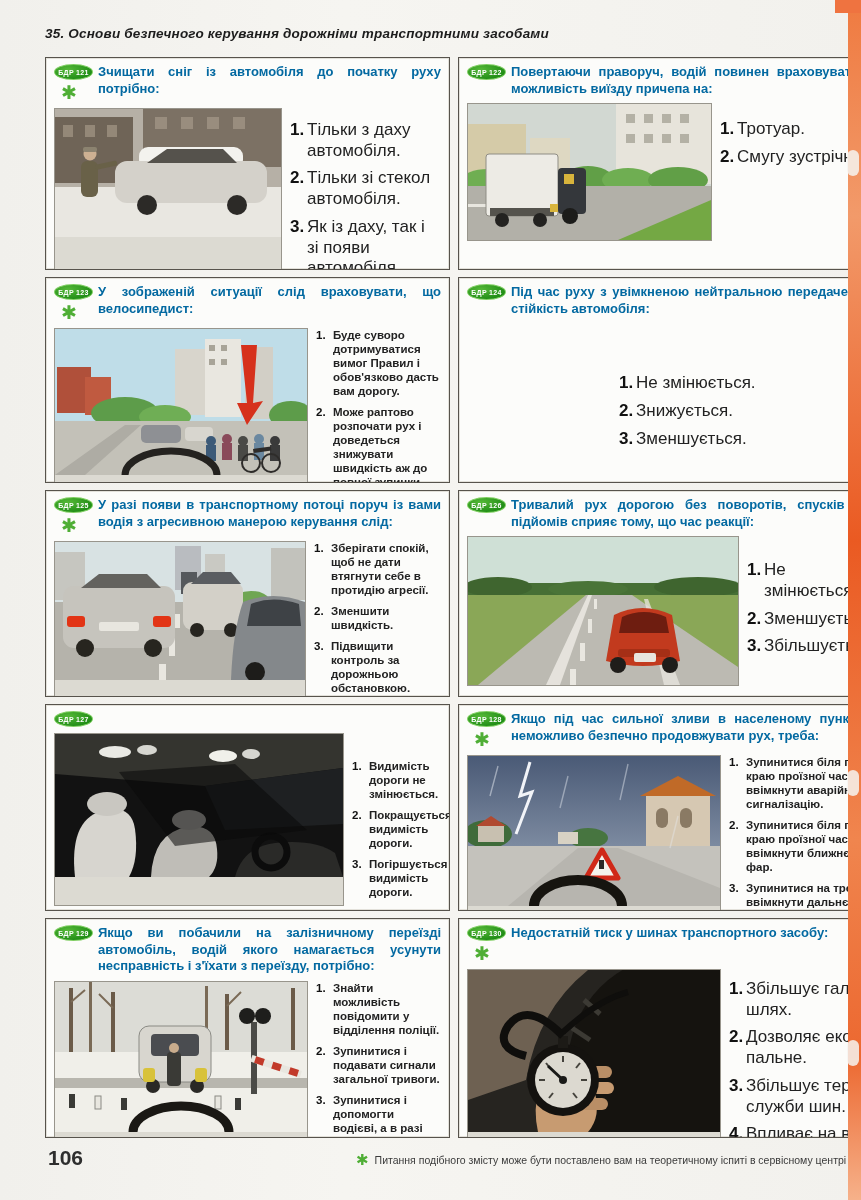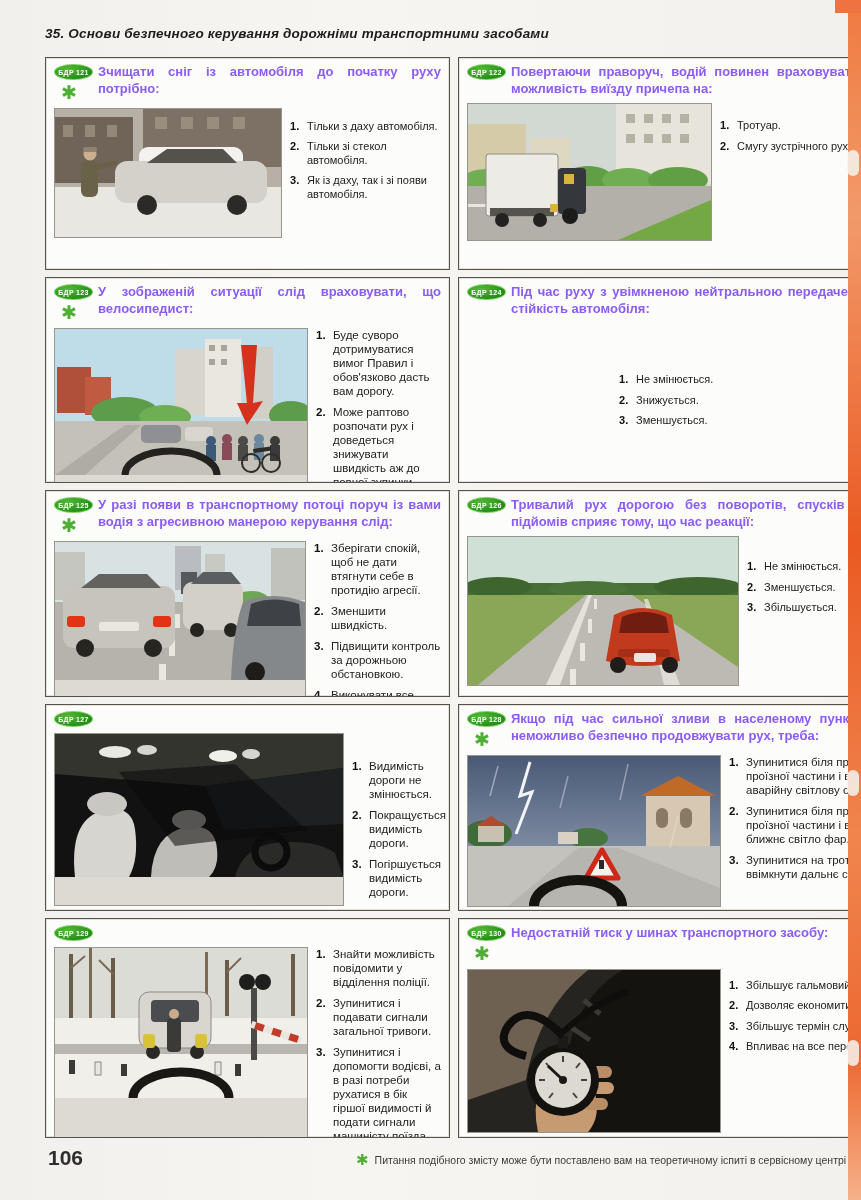--- a/index.html
+++ b/index.html
@@ -16,28 +16,28 @@
   
   #grid{position:absolute;left:45px;top:57px;width:830px;display:grid;
         grid-template-columns:405px 410px;grid-template-rows:213px 206px 207px 207px 220px;gap:7px 8px;}
   .card{position:relative;border:1px solid #57534c;background:#fcfcfa;box-shadow:0 0 0 1px #e3e1da inset;
         padding:6px 8px 4px 8px;box-sizing:border-box;overflow:hidden;}
   .q-head{display:flex;}
   .badge-col{width:44px;flex-shrink:0;display:flex;flex-direction:column;align-items:flex-start;}
   .badge{width:39px;height:16px;border-radius:50%;background:radial-gradient(ellipse at 35% 30%,#55b838,#1f8c15 75%);
          border:1px solid #7fce61;color:#fff;font-size:7px;font-weight:700;display:flex;align-items:center;justify-content:center;letter-spacing:.3px;box-sizing:border-box;}
   .ast{color:#4fae35;font-size:19px;line-height:1;margin:3px 0 0 7px;}
-  .q-text{font-size:13px;font-weight:700;color:#8b5cf6;line-height:1.28;text-align:justify;flex:1;}
+  .q-text{font-size:13px;font-weight:700;color:#0369a1;line-height:1.28;text-align:justify;flex:1;}
   .q-body{display:flex;gap:8px;margin-top:6px;}
   .q-img{flex-shrink:0;border:1px solid #98958c;background:#dcdad2;font-size:0;line-height:0;}
-  .answers{counter-reset:ans;flex:1;font-size:11px;color:#222;line-height:1.22;}
+  .answers{counter-reset:ans;flex:1;font-size:17px;color:#222;line-height:1.22;}
   .ans{position:relative;padding-left:17px;margin-bottom:7px;}
   .ans::before{counter-increment:ans;content:counter(ans) ".";position:absolute;left:0;font-weight:700;color:#111;}
   .pt10{padding-top:10px;} .pt12{padding-top:12px;} .pt16{padding-top:16px;} .pt24{padding-top:24px;} .pt26{padding-top:26px;}
-  .fs115{font-size:11.5px;}
+  .fs115{font-size:11.5px;font-weight:bold;}
   .nowrapans .ans{white-space:nowrap;}
   .c4-answers{margin-left:152px;margin-top:56px;width:190px;}
   .w160{max-width:160px;} .w185{width:185px;flex:none;} .w190{width:190px;flex:none;}
   
   #pagenum{position:absolute;left:48px;top:1146px;font-size:21px;font-weight:700;color:#2e2e2e;}
   #footnote{position:absolute;left:356px;top:1152px;width:505px;white-space:nowrap;overflow:hidden;font-size:10.5px;color:#3b3b3b;}
   #footnote .ast{font-size:15px;margin:0 6px 0 0;vertical-align:-1px;display:inline-block;}
 </style>
 </head>
 <body>
@@ -372,20 +372,21 @@
           <div class="ans">Зупинитися на тротуарі і ввімкнути дальнє світло фар.</div>
         </div>
       </div>
     </section>
 
     <section class="card">
       <div class="q-head">
         <div class="badge-col">
           <div class="badge">БДР 129</div>
         </div>
+        <div class="q-text">Якщо ви побачили на залізничному переїзді автомобіль, водій якого намагається усунути несправність і з'їхати з переїзду, потрібно:</div>
       </div>
       <div class="q-body">
         <div class="q-img">
           <svg width="252" height="150" viewBox="0 0 252 150">
             <rect width="252" height="150" fill="#dcdcd6"></rect>
             <rect x="14" y="6" width="4" height="66" fill="#6b5b49"></rect>
               <rect x="34" y="0" width="3" height="70" fill="#7a6a56"></rect>
               <rect x="56" y="10" width="4" height="60" fill="#6b5b49"></rect>
               <rect x="150" y="4" width="3" height="62" fill="#7a6a56"></rect>
               <rect x="170" y="12" width="4" height="56" fill="#6b5b49"></rect>

